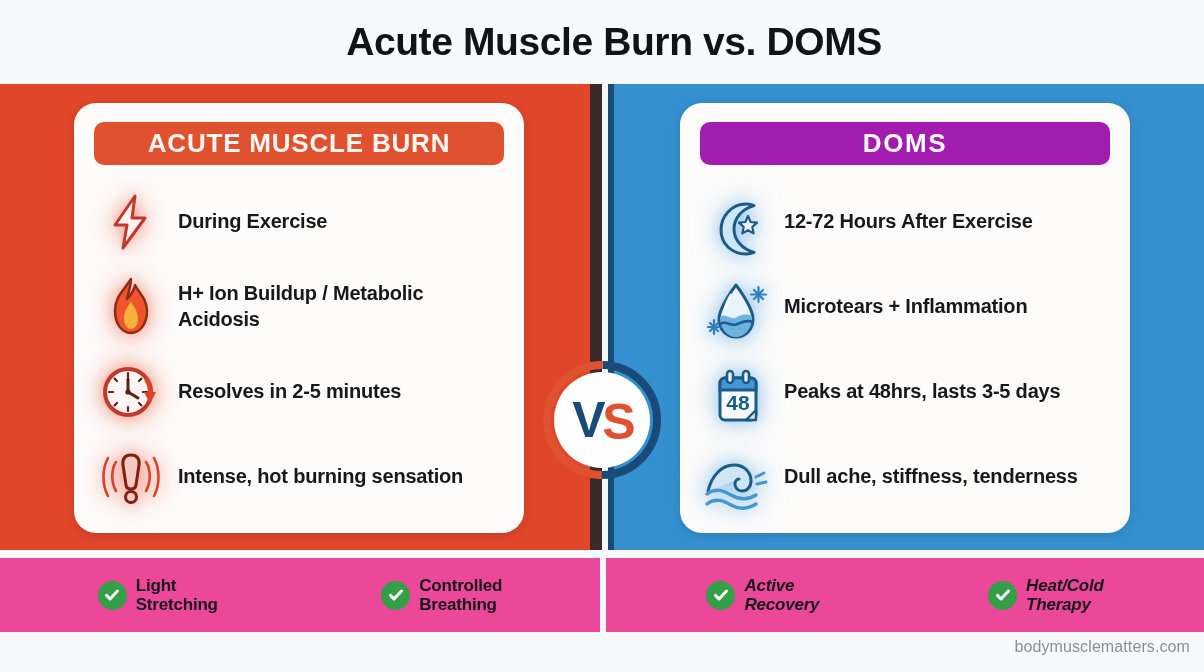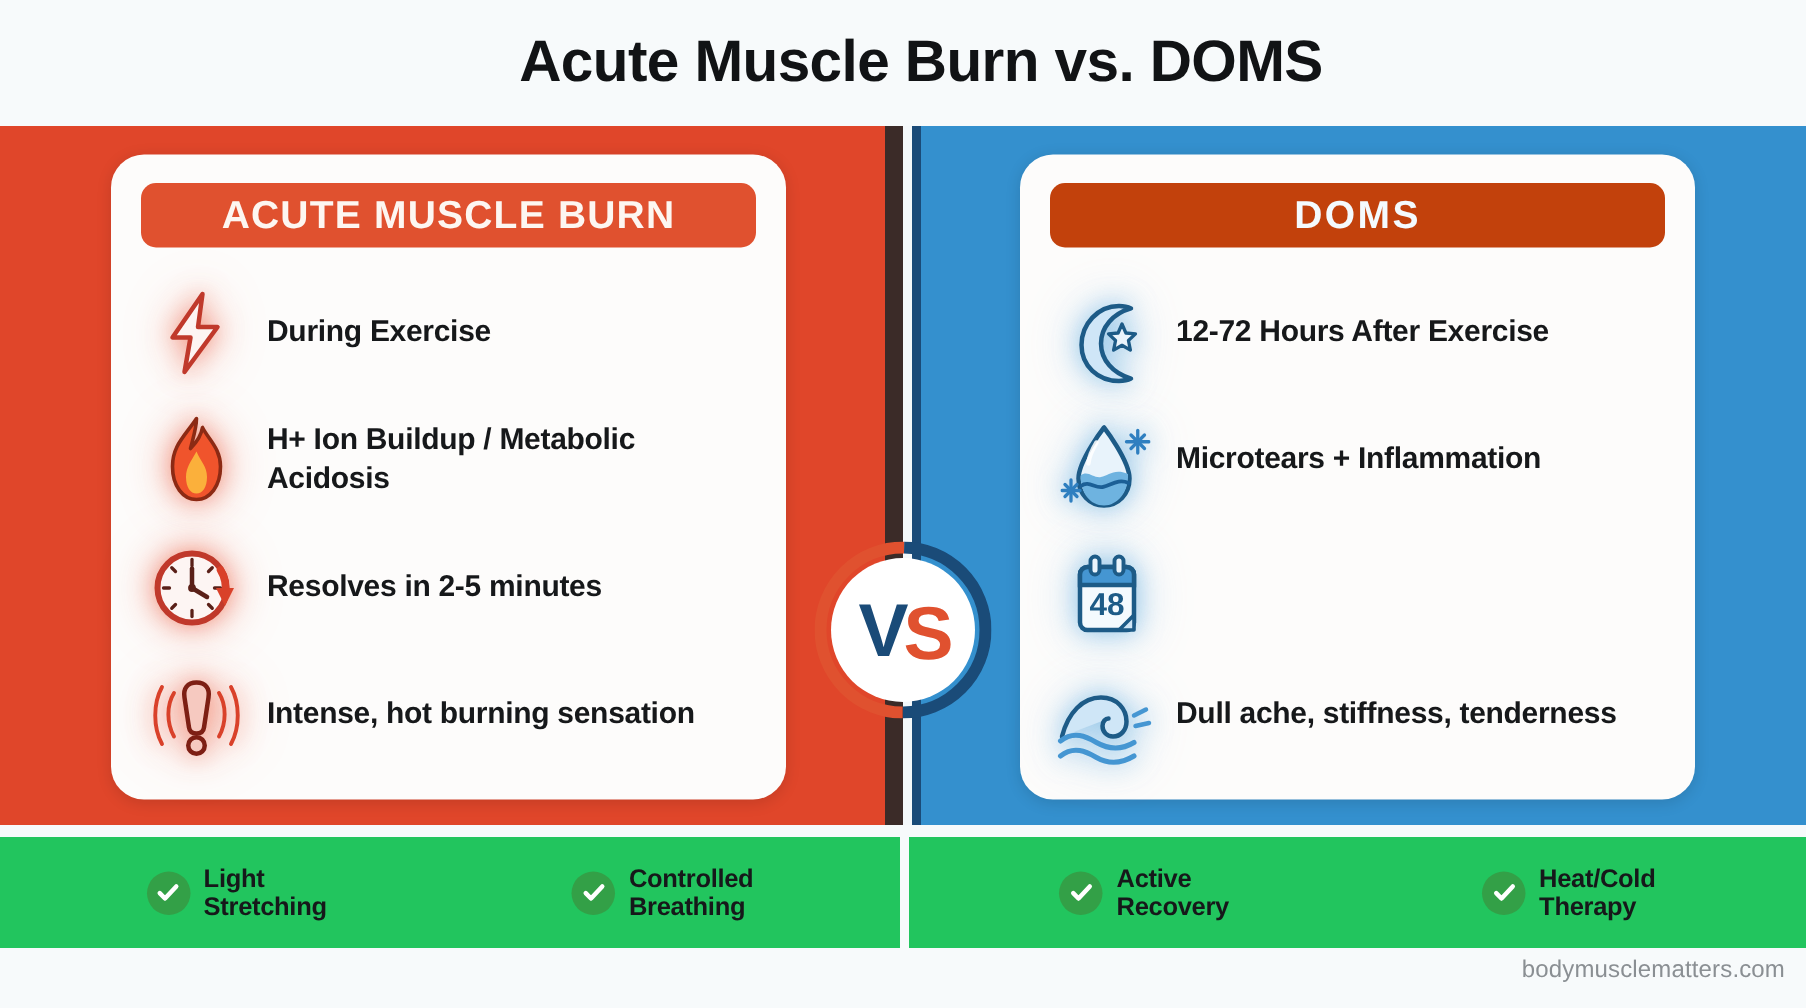--- a/index.html
+++ b/index.html
@@ -94,21 +94,21 @@
     position: absolute;
     left: 20px; top: 19px;
     width: 410px;
     height: 43px;
     border-radius: 10px;
     display: flex;
     align-items: center;
     justify-content: center;
   }
   .badge-left  { background: #e0512f; }
-  .badge-right { background: #c2410c; }
+  .badge-right { background: #a21caf; }
   .badge-text {
     font-size: 26px;
     font-weight: bold;
     color: #fdf6f1;
     letter-spacing: 0.8px;
     white-space: nowrap;
   }
   .badge-right .badge-text { color: #f4fafe; letter-spacing: 1.6px; }
 
   
@@ -161,30 +161,30 @@
 
   
   .footer-row {
     position: absolute;
     left: 0; top: 558px;
     width: 1204px;
     height: 74px;
     display: flex;
   }
   .footer-panel {
-    background: #22c55e;
+    background: #ec4899;
     height: 74px;
     display: flex;
     align-items: center;
     justify-content: space-around;
     padding: 0 16px;
   }
   .footer-left  { width: 600px; }
   .footer-sep   { width: 6px; background: #f7fafb; }
-  .footer-right { width: 598px; }
+  .footer-right { width: 598px; font-style: italic; }
 
   .tip {
     display: flex;
     align-items: center;
     gap: 9px;
   }
   .check-icon {
     width: 29px; min-width: 29px; height: 29px;
     border-radius: 50%;
     background: #33a047;
@@ -342,20 +342,22 @@
           <span class="feature-icon glow-blue">
             <svg width="56" height="60" viewBox="0 0 56 60">
               <rect x="11" y="10" width="36" height="42" rx="5" fill="#f4fafe" stroke="#1d5b87" stroke-width="3"></rect>
               <path d="M11 15 A5 5 0 0 1 16 10 L42 10 A5 5 0 0 1 47 15 L47 22 L11 22 Z" fill="#4596d2" stroke="#1d5b87" stroke-width="3"></path>
               <rect x="18" y="3" width="6" height="12" rx="3" fill="#eaf4fc" stroke="#1d5b87" stroke-width="2.6"></rect>
               <rect x="34" y="3" width="6" height="12" rx="3" fill="#eaf4fc" stroke="#1d5b87" stroke-width="2.6"></rect>
               <text x="29" y="42" text-anchor="middle" font-family="Liberation Sans, sans-serif" font-size="21" font-weight="bold" fill="#1d5b87">48</text>
               <path d="M47 42 L37 52 L47 52 Z" fill="#cfe6f7" stroke="#1d5b87" stroke-width="2.4" stroke-linejoin="round"></path>
             </svg>
           </span>
+          <span class="feature-text">Peaks at 48hrs,
+lasts 3-5 days</span>
         </div>
 
         <div class="feature">
           <span class="feature-icon glow-blue">
             <svg width="66" height="56" viewBox="0 0 66 56">
               <path d="M4 34 C8 18 18 8 30 8 C41 8 47 16 47 24 C47 30 43 34 38 34 C34 34 31 31 31 27 C31 24 33 22 35 22" fill="#cfe6f7" stroke="#1d5b87" stroke-width="3" stroke-linejoin="round" stroke-linecap="round"></path>
               <path d="M3 37 C12 30 20 34 27 38 C34 42 42 44 52 38" fill="none" stroke="#4596d2" stroke-width="3.4" stroke-linecap="round"></path>
               <path d="M3 47 C12 40 20 44 27 48 C34 52 42 53 52 47" fill="none" stroke="#4596d2" stroke-width="3.4" stroke-linecap="round"></path>
               <g stroke="#4596d2" stroke-width="3" stroke-linecap="round">
                 <line x1="52" y1="20" x2="60" y2="16"></line>

